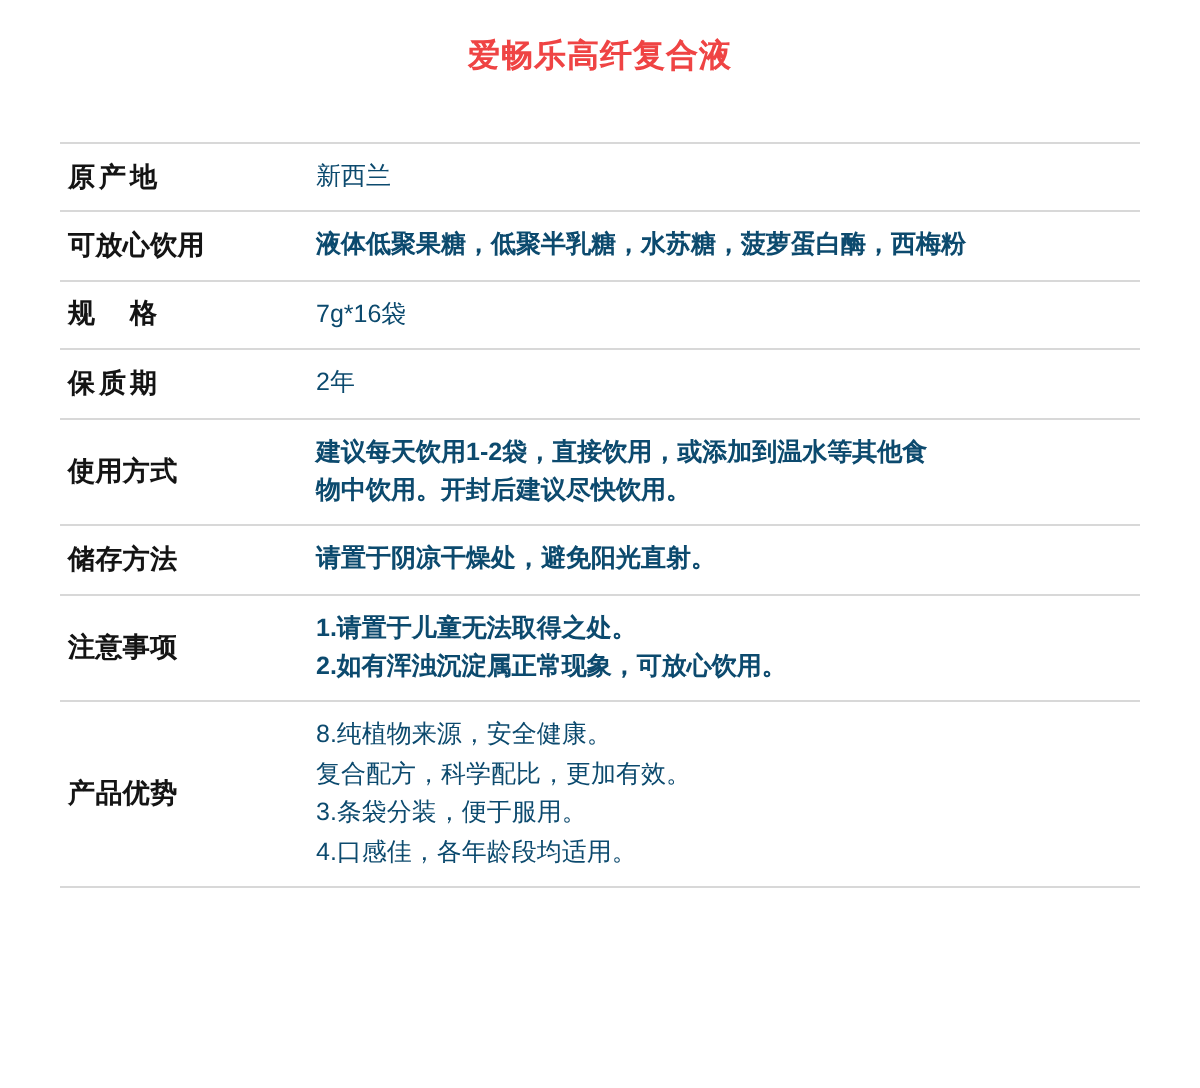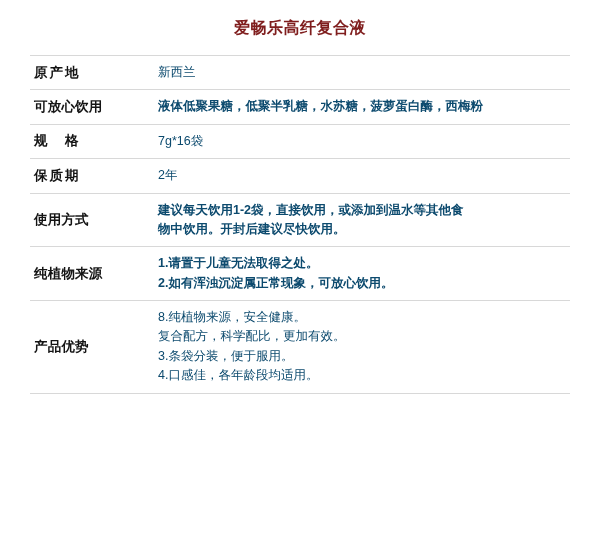--- a/index.html
+++ b/index.html
@@ -19,27 +19,27 @@
     width: 600px;
     height: 544px;
     box-sizing: border-box;
     background: #ffffff;
   }
   .title {
     text-align: center;
     font-size: 16px;
     font-weight: 700;
     letter-spacing: 0.5px;
-    color: #7f1d1d;
+    color: #ef4444;
     padding-top: 18px;
     padding-bottom: 16px;
   }
   .table {
     width: 540px;
-    margin: 0 auto;
+    margin: 16px auto;
     border-collapse: collapse;
     table-layout: fixed;
   }
   .table tr {
     border-top: 1px solid #d8d8d8;
   }
   .table tr:last-child {
     border-bottom: 1px solid #d8d8d8;
   }
   .table td {
@@ -118,23 +118,29 @@
       </tr>
 
       <tr>
         <td class="label pad-md">使用方式</td>
         <td class="value pad-md">
           <span class="line">建议每天饮用1-2袋，直接饮用，或添加到温水等其他食</span>
           <span class="line">物中饮用。开封后建议尽快饮用。</span>
         </td>
       </tr>
 
+      <tr>
+        <td class="label pad-md">储存方法</td>
+        <td class="value pad-md">
+          <span class="line">请置于阴凉干燥处，避免阳光直射。</span>
+        </td>
+      </tr>
 
       <tr>
-        <td class="label pad-md">纯植物来源</td>
+        <td class="label pad-md">注意事项</td>
         <td class="value pad-md">
           <span class="line">1.请置于儿童无法取得之处。</span>
           <span class="line">2.如有浑浊沉淀属正常现象，可放心饮用。</span>
         </td>
       </tr>
 
       <tr>
         <td class="label pad-lg">产品优势</td>
         <td class="value pad-lg">
           <span class="line">8.纯植物来源，安全健康。</span>

